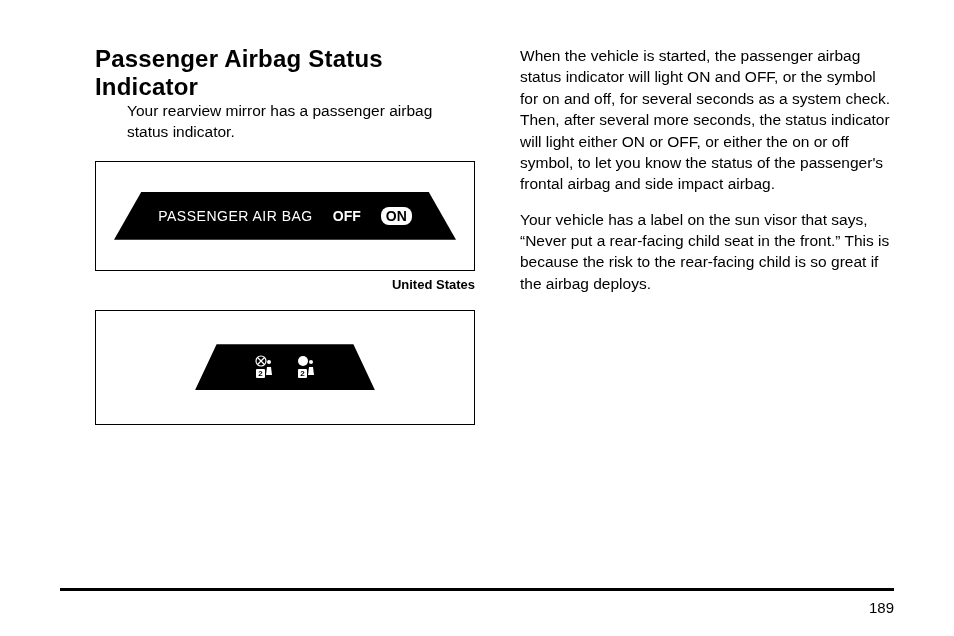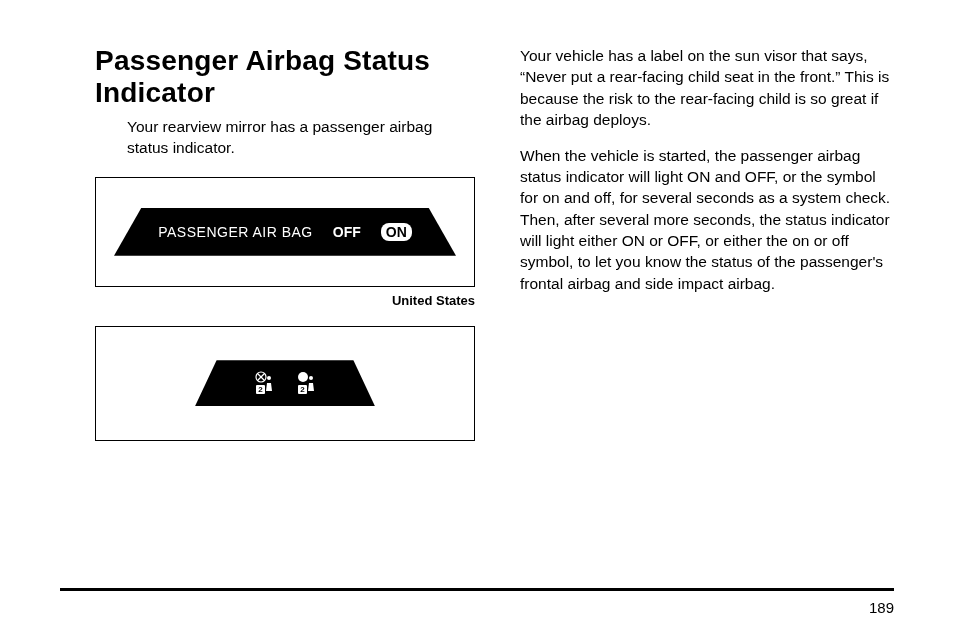--- a/index.html
+++ b/index.html
@@ -16,23 +16,23 @@
     display: flex;
     gap: 45px;
   }
   .col-left {
     flex: 0 0 380px;
   }
   .col-right {
     flex: 1;
   }
   h2.heading {
-    font-size: 28px;
+    font-size: 24px;
     font-weight: bold;
-    margin-bottom: 8px;
+    margin-bottom: 0;
     letter-spacing: 0.2px;
   }
   .intro {
     font-size: 15.5px;
     line-height: 1.35;
     margin-bottom: 18px;
     margin-left: 32px;
   }
   .figure-box {
     border: 1px solid #000;
@@ -164,19 +164,19 @@
             <path d="M15 12 L19 12 L20 20 L14 20 Z" fill="#fff"></path>
             <rect x="4" y="14" width="9" height="9" rx="1" fill="#fff"></rect>
             <text x="8.5" y="21" font-size="8" fill="#000" text-anchor="middle" font-weight="bold">2</text>
           </svg>
         </span>
       </div>
     </div>
   </div>
 
   <div class="col-right">
+    <p class="para">When the vehicle is started, the passenger airbag status indicator will light ON and OFF, or the symbol for on and off, for several seconds as a system check. Then, after several more seconds, the status indicator will light either ON or OFF, or either the on or off symbol, to let you know the status of the passenger's frontal airbag and side impact airbag.</p>
     <p class="para">Your vehicle has a label on the sun visor that says, “Never put a rear-facing child seat in the front.” This is because the risk to the rear-facing child is so great if the airbag deploys.</p>
-    <p class="para">When the vehicle is started, the passenger airbag status indicator will light ON and OFF, or the symbol for on and off, for several seconds as a system check. Then, after several more seconds, the status indicator will light either ON or OFF, or either the on or off symbol, to let you know the status of the passenger's frontal airbag and side impact airbag.</p>
   </div>
 </div>
 
 <div class="footer-rule"></div>
 <div class="page-num">189</div>
 
 </body></html>

